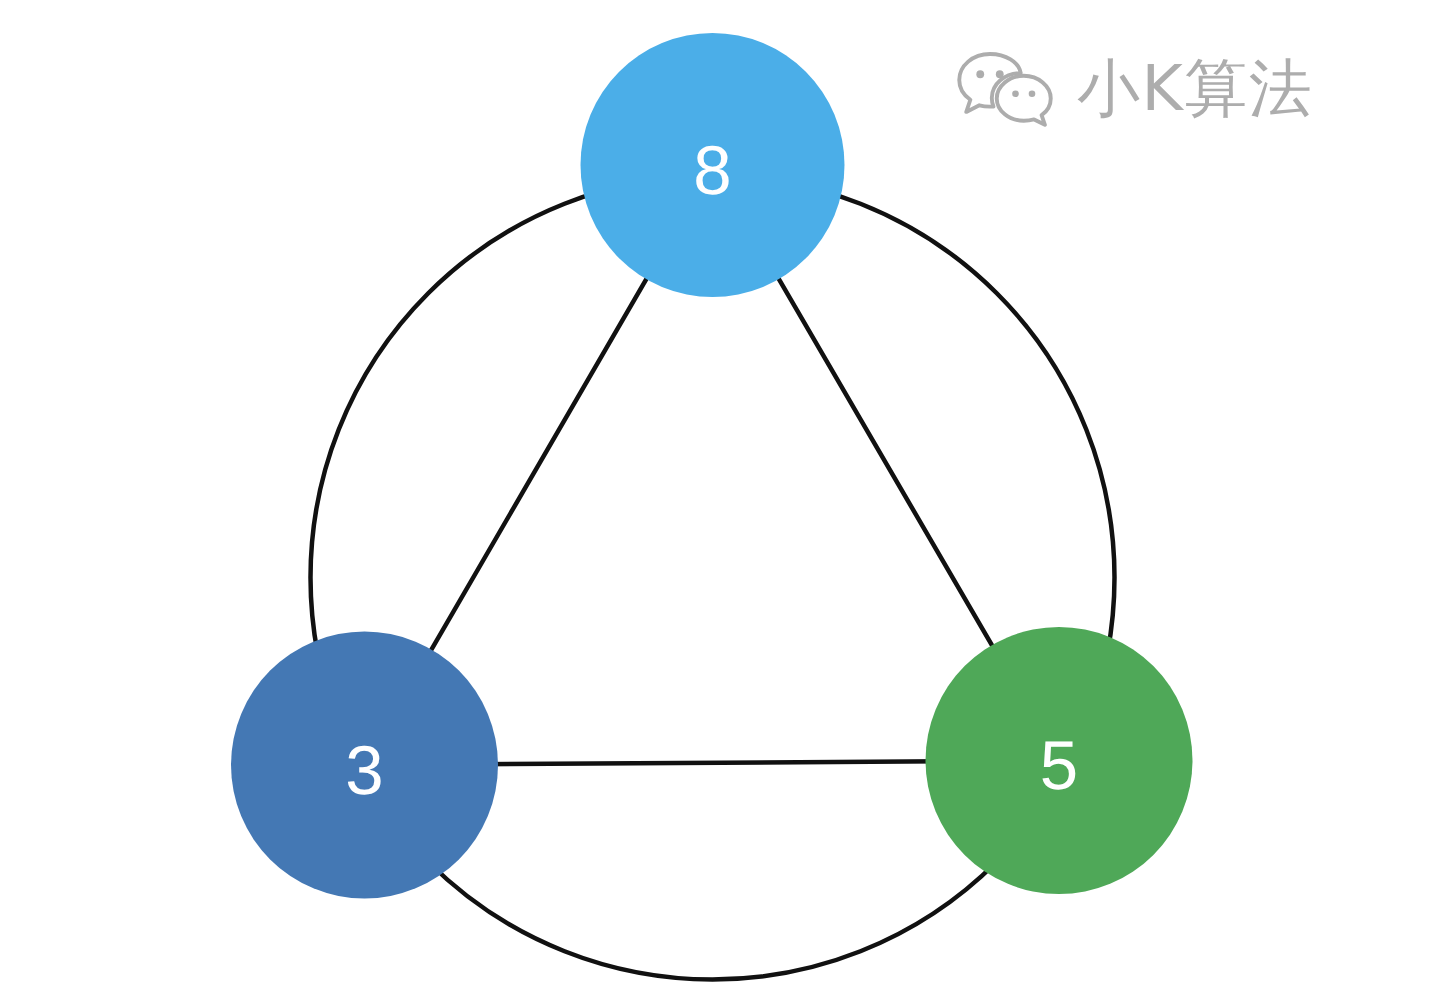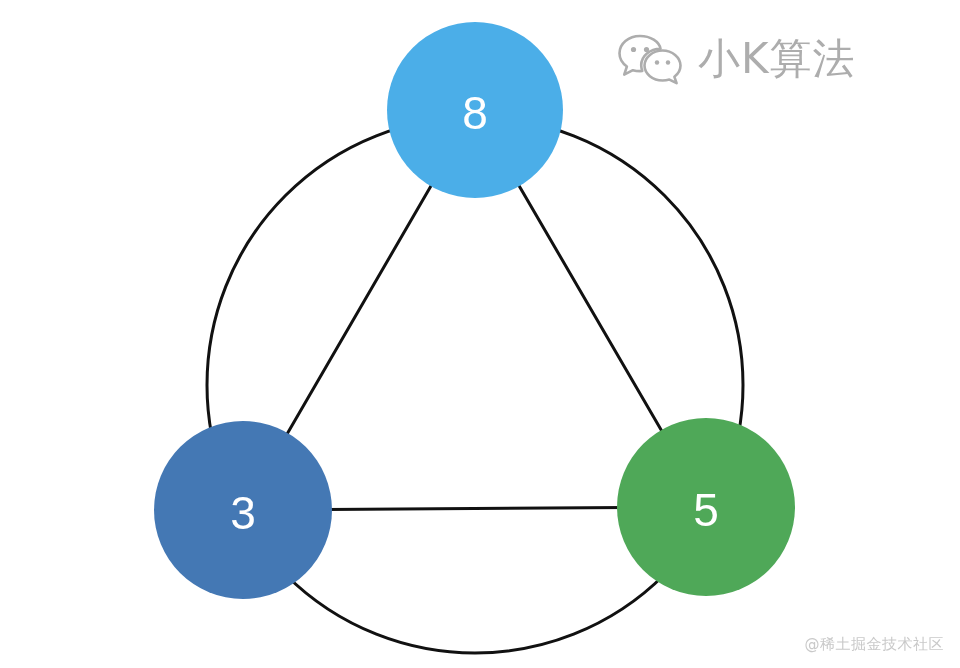--- a/index.html
+++ b/index.html
@@ -39,21 +39,21 @@
     fill: #ffffff;
     text-anchor: middle;
     dominant-baseline: central;
     font-weight: 400;
     letter-spacing: 0px;
   }
 
   
   #wechat-watermark {
     position: absolute;
-    left: 618px;
+    left: 638px;
     top: 33px;
     display: flex;
     align-items: center;
     gap: 14px;
     opacity: 0.62;
   }
   #wechat-watermark .wm-icon {
     width: 66px;
     height: 52px;
     flex: 0 0 auto;
@@ -119,15 +119,14 @@
       <circle cx="15.5" cy="16.5" r="2.6" fill="#7b7b7b"></circle>
       <circle cx="28.5" cy="16.5" r="2.6" fill="#7b7b7b"></circle>
 
       <path d="M44.5 17.5 C54.2 17.5 62.5 24.3 62.5 32.6 C62.5 37.1 60.1 41.1 56.4 43.8 L58.6 50.2 L51.4 46.6 C49.2 47.2 46.9 47.5 44.5 47.5 C34.8 47.5 26.5 40.9 26.5 32.6 C26.5 24.3 34.8 17.5 44.5 17.5 Z" fill="#ffffff" stroke="#7b7b7b" stroke-width="2.6" stroke-linejoin="round"></path>
       <circle cx="39" cy="29.5" r="2.2" fill="#7b7b7b"></circle>
       <circle cx="50" cy="29.5" r="2.2" fill="#7b7b7b"></circle>
     </svg>
     <span class="wm-text">小K算法</span>
   </div>
 
-  <div id="site-watermark">@稀土掘金技术社区</div>
 
 </div>
 
 </body></html>

